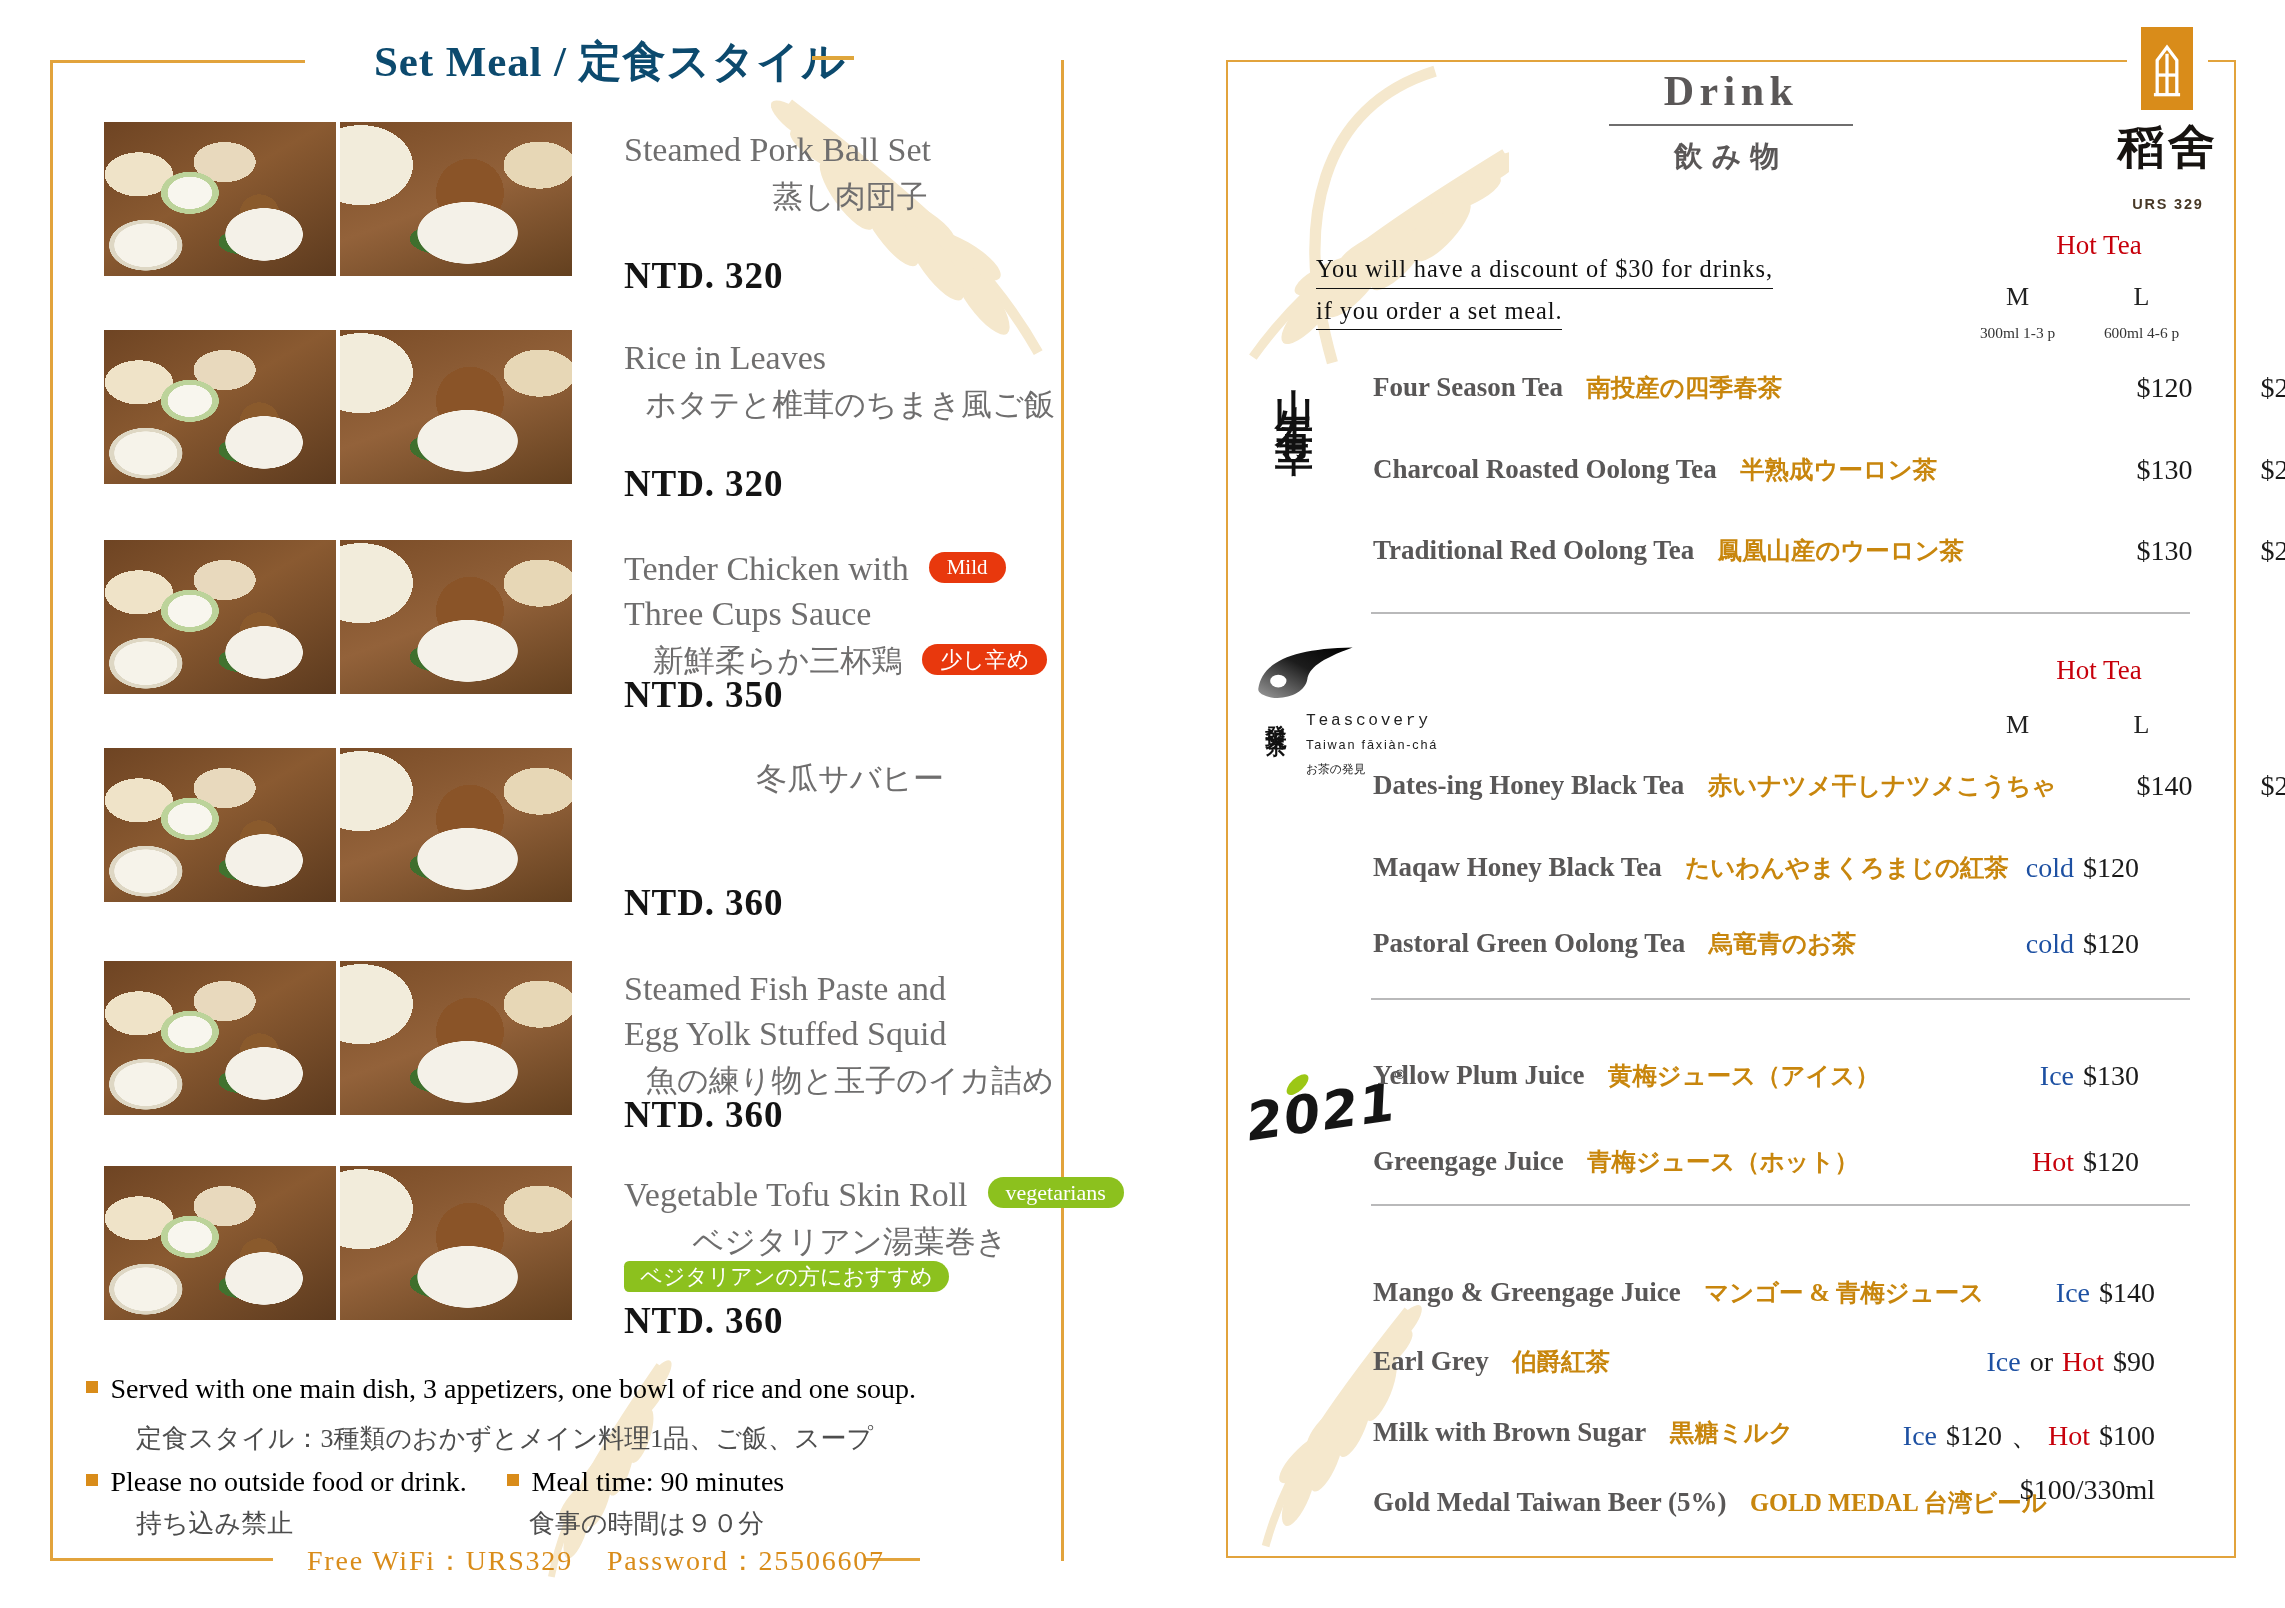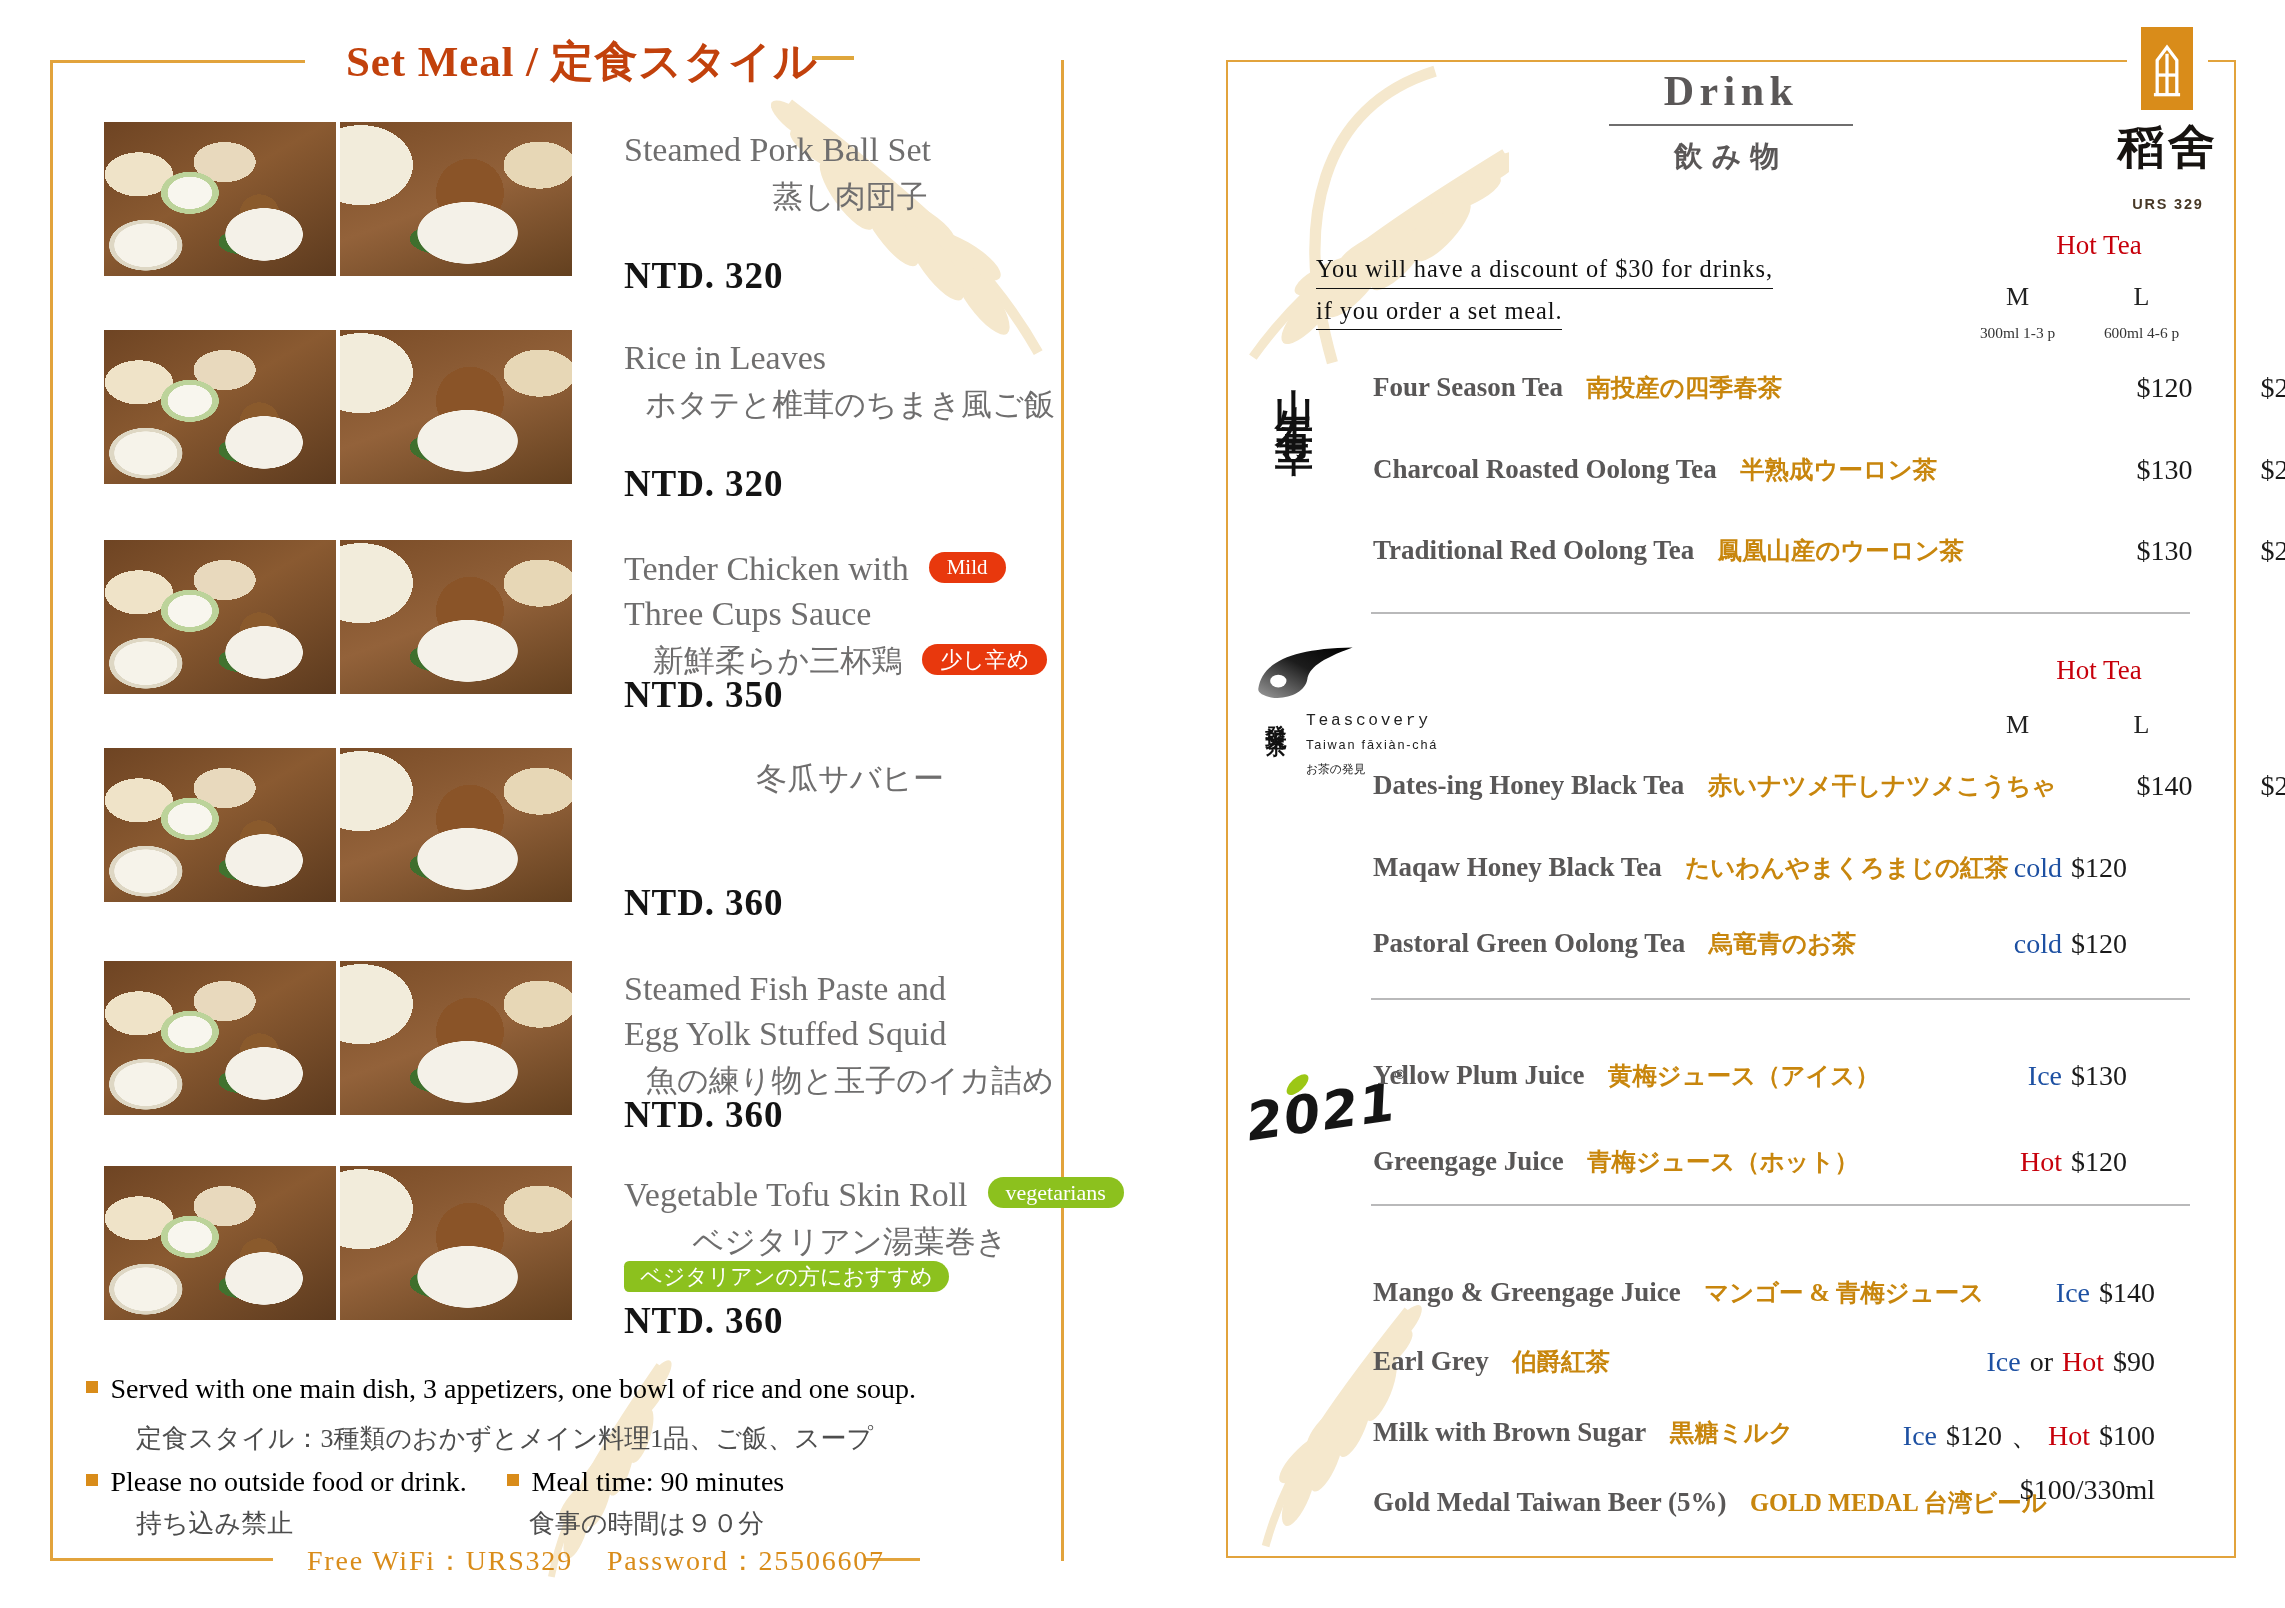--- a/index.html
+++ b/index.html
@@ -1,21 +1,21 @@
 <!DOCTYPE html>
 <html style="font-size:14.5px"><head>
 <meta charset="utf-8">
 <style>
   html,body{margin:0;padding:0;background:#fff;}
   .canvas{position:relative;width:2286px;height:1608px;background:#ffffff;overflow:hidden;
           font-family:"Liberation Serif","DejaVu Serif",serif;}
   
   .wheat{position:absolute;pointer-events:none;}
   
-  .ltitle{position:absolute;left:346px;top:33px;font-size:43px;font-weight:bold;color:#c2410c;letter-spacing:0.9px;white-space:nowrap;}
+  .ltitle{position:absolute;left:374px;top:33px;font-size:43px;font-weight:bold;color:#0c4a6e;letter-spacing:0.9px;white-space:nowrap;}
   .ltitle-dash{position:absolute;left:812px;top:56px;width:42px;height:3.6px;background:#DFA63C;}
   .lpage{position:absolute;left:50px;top:60px;width:1018px;height:1506px;}
   .lb{position:absolute;background:#E2A33C;}
   .lb-top{left:0;top:0;width:255px;height:2.7px;}
   .lb-left{left:0;top:0;width:2.7px;height:1501px;}
   .lb-right{left:1011px;top:0;width:2.7px;height:1501px;}
   .lb-bot-l{left:0;top:1498px;width:223px;height:2.7px;}
   .lb-bot-r{left:814px;top:1498px;width:56px;height:2.7px;}
   .sphoto{position:absolute;left:54px;width:468px;height:154px;display:flex;gap:3.6px;}
   .ph{flex:1;}
@@ -70,21 +70,21 @@
   .mh{left:737px}.lh{left:861px}
   .mh1,.lh1{top:222px}.mh2,.lh2{top:650px}
   .msize,.lsize{position:absolute;top:264px;width:127px;text-align:center;font-size:15.4px;color:#333;white-space:nowrap;}
   .msize{left:728px}.lsize{left:852px}
   .vbrand{position:absolute;left:42px;top:299px;writing-mode:vertical-rl;font-size:38px;color:#111;letter-spacing:16.3px;font-weight:bold;}
   .drow{position:absolute;left:147px;width:850px;height:47px;white-space:nowrap;}
   .den{font-size:27px;font-weight:bold;color:#595757;}
   .djp{font-size:24.4px;font-weight:bold;color:#C8860D;margin-left:23.5px;}
   .pm,.pl{position:absolute;top:0;width:109px;text-align:center;font-size:28px;color:#1a1a1a;}
   .pm{left:737px}.pl{left:861px}
-  .combo{position:absolute;top:0;right:96px;font-size:28px;color:#1a1a1a;text-align:right;}
+  .combo{position:absolute;top:0;right:84px;font-size:28px;color:#1a1a1a;text-align:right;}
   .combo-w{right:68px;}
   .combo span{margin-left:9px;}
   .blue{color:#1D50A2;}
   .redt{color:#C7000B;}
   .s1a{top:312px}.s1b{top:394px}.s1c{top:475px}
   .s2a{top:710px}.s2b{top:792px}.s2c{top:868px}
   .s3a{top:1000px}.s3b{top:1086px}
   .s4a{top:1217px}.s4b{top:1286px}.s4c{top:1357px}.s4d{top:1427px}
   .divider{position:absolute;left:145px;width:819px;height:1.8px;background:#b9b9ba;}
   .dv1{top:552px}.dv2{top:938px}.dv3{top:1144px}

